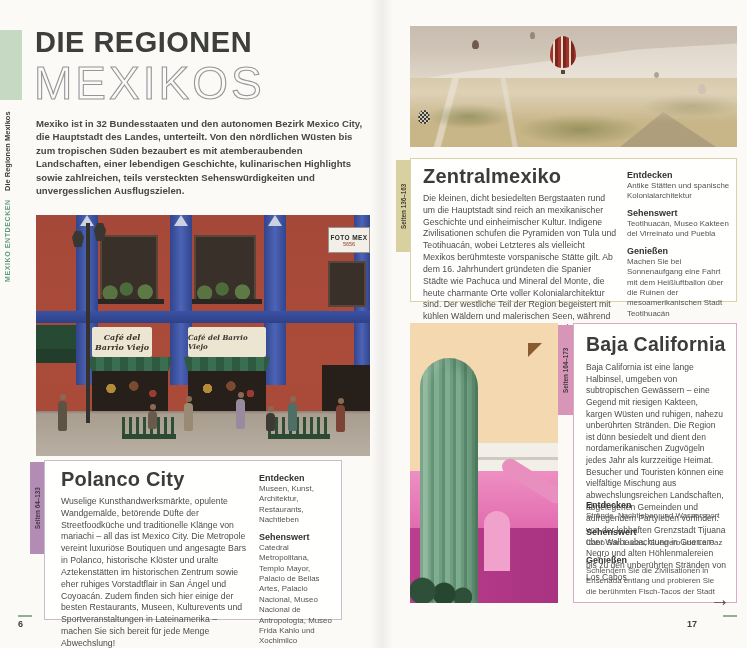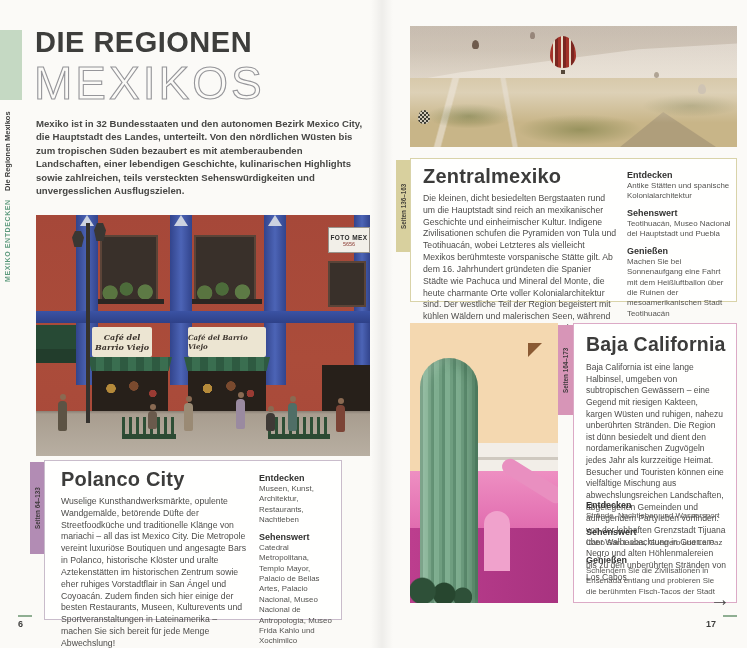--- a/index.html
+++ b/index.html
@@ -230,21 +230,21 @@
   </div>
 
   <div class="abs tab tab-zentral">Seiten 136–163</div>
   <div class="abs region-box box-zentral">
     <h2 class="region-title">Zentralmexiko</h2>
     <p class="region-body">Die kleinen, dicht besiedelten Bergstaaten rund um die Hauptstadt sind reich an mexikanischer Geschichte und einheimischer Kultur. Indigene Zivilisationen schufen die Pyramiden von Tula und Teotihuacán, wobei Letzteres als vielleicht Mexikos berühmteste vorspanische Stätte gilt. Ab dem 16. Jahrhundert gründeten die Spanier Städte wie Pachuca und Mineral del Monte, die heute charmante Orte voller Kolonialarchitektur sind. Der westliche Teil der Region begeistert mit kühlen Wäldern und malerischen Seen, während das wärmere Wetter im Süden Besucher nach Cuernavaca oder Taxco lockt.</p>
     <div class="col">
       <h4>Entdecken</h4>
       <p>Antike Stätten und spanische Kolonialarchitektur</p>
       <h4>Sehenswert</h4>
-      <p>Teotihuacán, Museo Nacional del Hauptstadt und Puebla</p>
+      <p>Teotihuacán, Museo Kakteen del Virreinato und Puebla</p>
       <h4>Genießen</h4>
       <p>Machen Sie bei Sonnenaufgang eine Fahrt mit dem Heißluftballon über die Ruinen der mesoamerikanischen Stadt Teotihuacán</p>
     </div>
   </div>
 
   <div class="abs photo cactus-photo">
     <div class="abs niche"></div>
     <div class="abs stairs"></div>
     <div class="abs pinkwall"></div>
     <div class="abs magenta"></div>
@@ -263,15 +263,15 @@
       <p>Strände, Nachtleben und Wassersport</p>
       <h4>Sehenswert</h4>
       <p>Cabo San Lucas, Guerrero und La Paz</p>
       <h4>Genießen</h4>
       <p>Schlendern Sie die Zivilisationen in Ensenada entlang und probieren Sie die berühmten Fisch-Tacos der Stadt</p>
     </div>
   </div>
 
   <div class="abs next-arrow">→</div>
   <div class="abs pagenum-rule" style="left:723px; top:615px;"></div>
-  <div class="abs pagenum" style="left:706px; top:619px;">17</div>
+  <div class="abs pagenum" style="left:687px; top:619px;">17</div>
 
 </div>
 
 </body></html>

